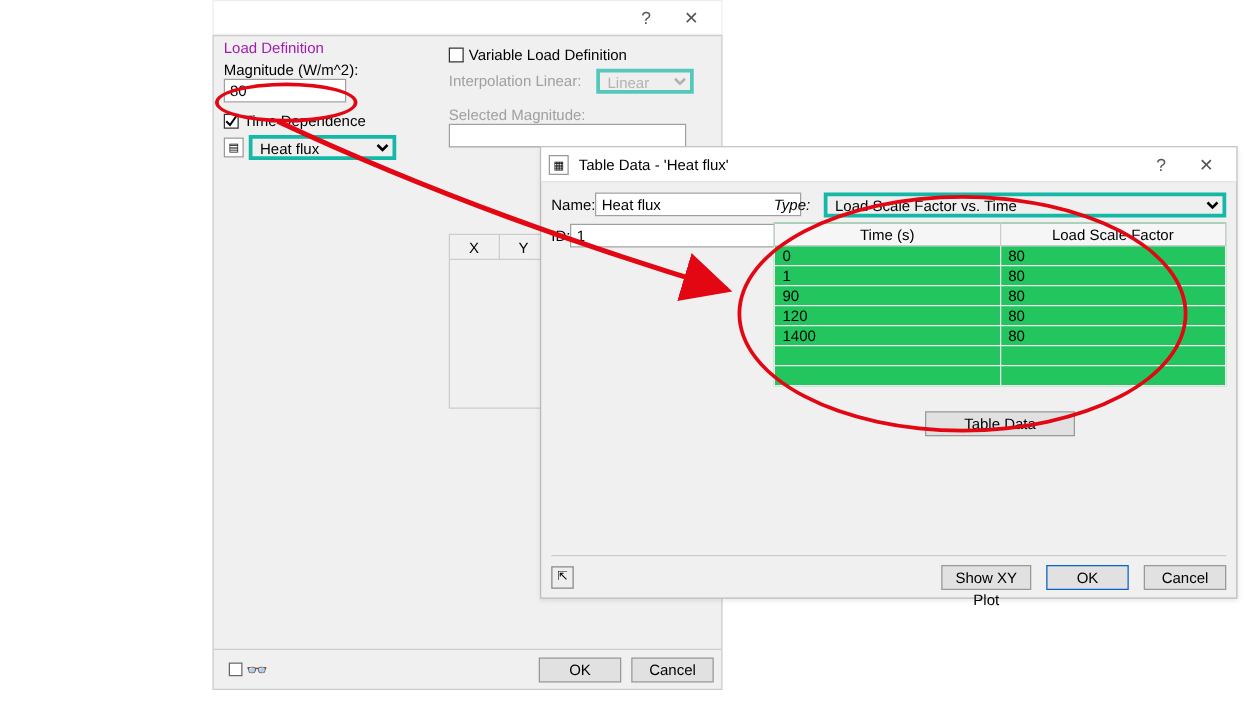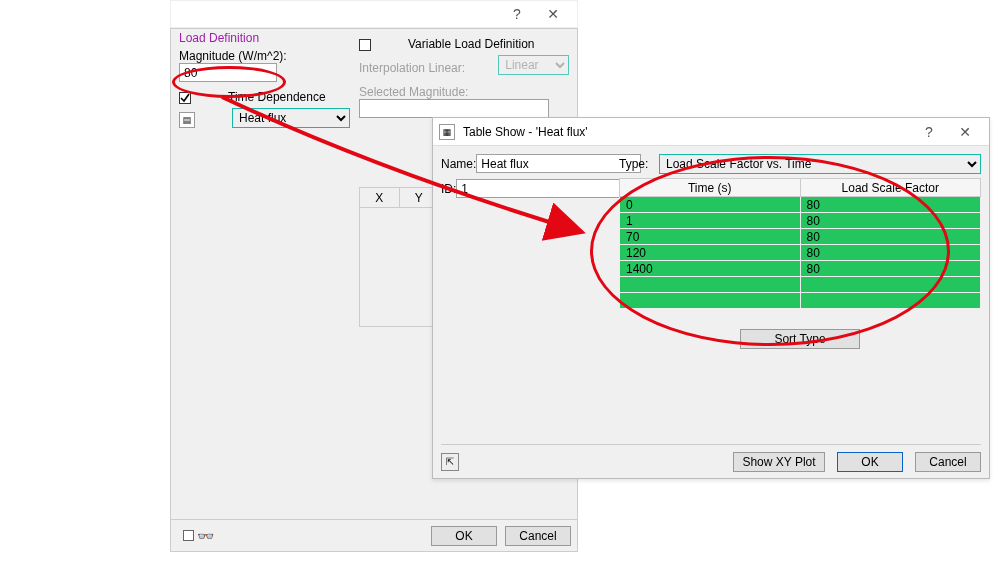--- a/index.html
+++ b/index.html
@@ -1,26 +1,26 @@
 <!DOCTYPE html>
 <html><head>
 <meta charset="utf-8">
 <style>
   * { box-sizing: border-box; font-family: "Segoe UI", Tahoma, sans-serif; font-size: 12px; }
   body { margin: 0; width: 999px; height: 562px; background: #fff; position: relative; color: #000; }
   .dialog1-titlebar { position: absolute; left: 170px; top: 0; width: 408px; height: 28px; background: #fff; border: 1px solid #eee; display: flex; justify-content: flex-end; align-items: center; padding: 0 6px; }
   .title-icon { width: 36px; text-align: center; font-size: 14px; color: #555; cursor: default; }
   .dialog1 { position: absolute; left: 170px; top: 28px; width: 408px; height: 524px; background: #f0f0f0; border: 1px solid #ccc; padding: 8px; }
   .fieldset-title { color: #a21caf; margin-bottom: 4px; }
-  .field-row { margin-bottom: 4px; display: flex; align-items: flex-end; gap: 33px; }
+  .field-row { margin-bottom: 4px; display: flex; align-items: center; }
   input[type=text] { border: 1px solid #a0a0a0; padding: 1px 4px; height: 19px; background: #fff; }
   input[type=text]:disabled { background: #f0f0f0; color: #999; }
   .grey-label { color: #a0a0a0; }
   .mag-input { width: 98px; }
-  select { height: 20px; border: 1px solid #14b8a6; background: #efefef; padding: 0 2px; }
+  select { height: 20px; border: 3px solid #14b8a6; background: #efefef; padding: 0 2px; }
   select:disabled { color: #999; }
   .group-left { position: absolute; left: 8px; top: 2px; width: 172px; }
   .group-right { position: absolute; left: 188px; top: 8px; width: 210px; }
   .xy-panel { position: absolute; left: 188px; top: 158px; width: 80px; height: 140px; border: 1px solid #ccc; }
   .xy-head { display: flex; height: 20px; }
   .xy-head div { flex: 1; text-align: center; line-height: 20px; border-bottom: 1px solid #ccc; }
   .xy-head div:first-child { border-right: 1px solid #ccc; }
   .add-btn { position: absolute; right: 4px; top: 134px; width: 48px; height: 20px; background: #e1e1e1; border: 1px solid #aaa; text-align: center; line-height: 18px; }
   .bottom-bar1 { position: absolute; left: 0; right: 0; bottom: 0; height: 32px; display: flex; justify-content: flex-end; align-items: center; padding: 0 6px; gap: 8px; border-top: 1px solid #ccc; }
   .btn { width: 66px; height: 20px; background: #e1e1e1; border: 1px solid #999; text-align: center; line-height: 18px; }
@@ -33,21 +33,21 @@
   .dialog2 { position: absolute; left: 432px; top: 117px; width: 558px; height: 362px; background: #f0f0f0; border: 1px solid #bbb; box-shadow: 0 2px 4px rgba(0,0,0,0.1); }
   .dialog2-titlebar { height: 28px; background: #fff; border-bottom: 1px solid #ddd; display: flex; align-items: center; padding: 0 6px; }
   .dialog2-titlebar .title { margin-left: 4px; flex: 1; }
   .d2-body { position: relative; padding: 8px; height: calc(100% - 28px); }
   .d2-left-col { position: absolute; left: 8px; top: 8px; width: 170px; }
   .d2-row { display: flex; align-items: center; margin-bottom: 6px; }
   .d2-row label { width: 48px; }
   .d2-row input { flex: 1; }
   .d2-right { position: absolute; left: 186px; top: 8px; right: 8px; }
   .type-row { display: flex; align-items: center; margin-bottom: 4px; }
-  .type-row label { width: 40px; }
+  .type-row label { width: 40px; font-style: italic; }
   .type-row select { flex: 1; }
   table.data { width: 100%; border-collapse: collapse; background: #22c55e; border: 1px solid #bbb; }
   table.data th { border: 1px solid #ccc; font-weight: normal; background: #f6f6f6; height: 18px; }
   table.data td { border: 1px solid #eee; height: 16px; padding: 0 6px; }
   table.data td:first-child { width: 50%; }
   .sort-btn { display: block; margin: 20px auto 0; width: 120px; height: 20px; background: #e1e1e1; border: 1px solid #999; text-align: center; line-height: 18px; }
   .d2-bottom { position: absolute; left: 8px; right: 8px; bottom: 6px; height: 28px; display: flex; align-items: center; gap: 12px; justify-content: flex-end; border-top: 1px solid #ccc; padding-top: 6px;}
   .sq-btn { width: 18px; height: 18px; border: 1px solid #888; background: #eee; text-align: center; line-height: 15px; font-size: 10px; margin-right: auto; }
   .annot { position: absolute; pointer-events: none; }
   .ellipse1 { left: 172px; top: 66px; width: 114px; height: 32px; border: 3px solid #e30613; border-radius: 50%; }
@@ -117,21 +117,21 @@
       <span style="font-size:14px;">👓</span>
     </span>
     <div class="btn">OK</div>
     <div class="btn">Cancel</div>
   </div>
 </div>
 
 <div class="dialog2">
   <div class="dialog2-titlebar">
     <span class="small-icon" style="margin-right:4px;">▦</span>
-    <span class="title">Table Show - 'Heat flux'</span>
+    <span class="title">Table Data - 'Heat flux'</span>
     <div class="title-icon">?</div>
     <div class="title-icon">✕</div>
   </div>
   <div class="d2-body">
     <div class="d2-left-col">
       <div class="d2-row">
         <label>Name:</label>
         <input type="text" value="Heat flux" style="">
       </div>
       <div class="d2-row">
@@ -157,46 +157,46 @@
 
         <tr>
               <td>0</td>
               <td>80</td>
             </tr>
             <tr>
               <td>1</td>
               <td>80</td>
             </tr>
             <tr>
-              <td>70</td>
+              <td>90</td>
               <td>80</td>
             </tr>
             <tr>
               <td>120</td>
               <td>80</td>
             </tr>
             <tr>
               <td>1400</td>
               <td>80</td>
             </tr>
             <tr>
               <td></td>
               <td></td>
             </tr>
             <tr>
               <td></td>
               <td></td>
             </tr>
           </tbody>
       </table>
-      <div class="sort-btn">Sort Type</div>
+      <div class="sort-btn">Table Data</div>
     </div>
     <div class="d2-bottom">
       <div class="sq-btn">⇱</div>
-      <div class="btn" style="width:92px;">Show XY Plot</div>
+      <div class="btn" style="width:72px;">Show XY Plot</div>
       <div class="btn primary">OK</div>
       <div class="btn">Cancel</div>
     </div>
   </div>
 </div>
 
 <div class="annot ellipse1"></div>
 <div class="annot ellipse2"></div>
 <svg class="arrow annot">
   <defs>

